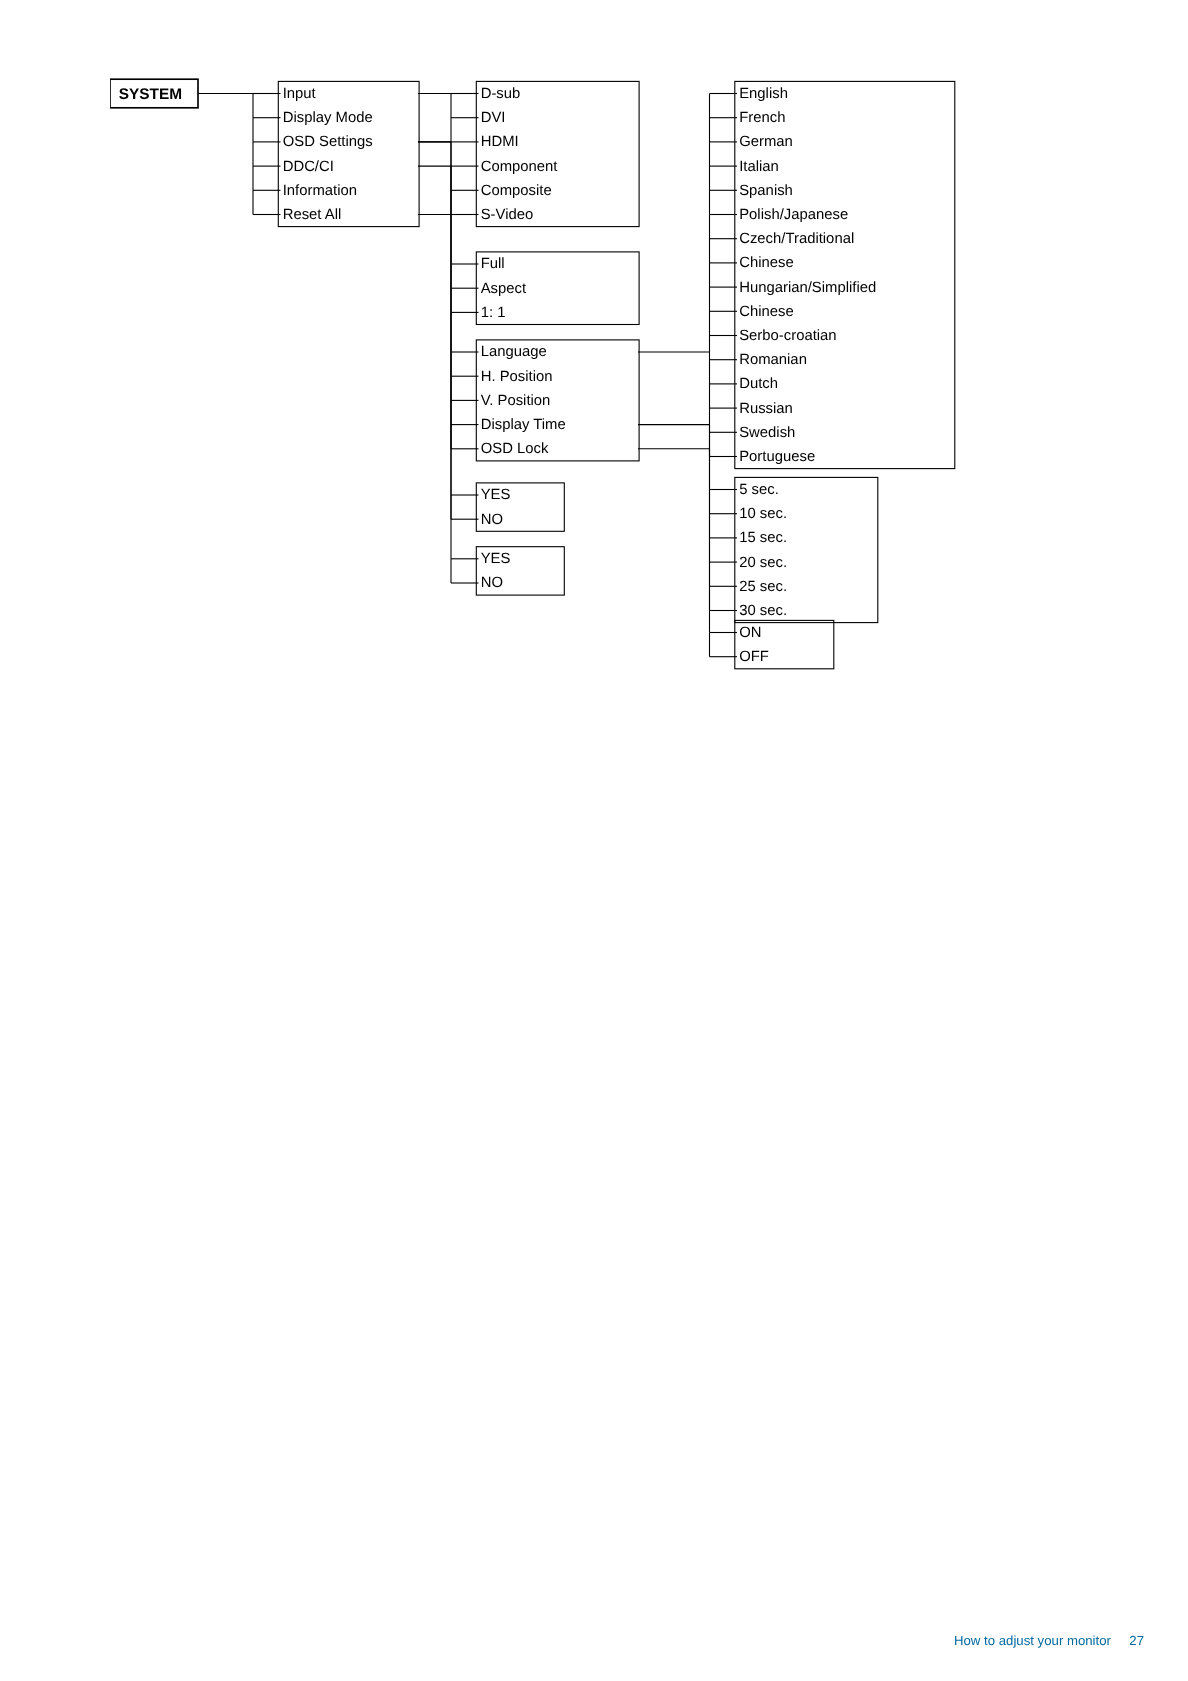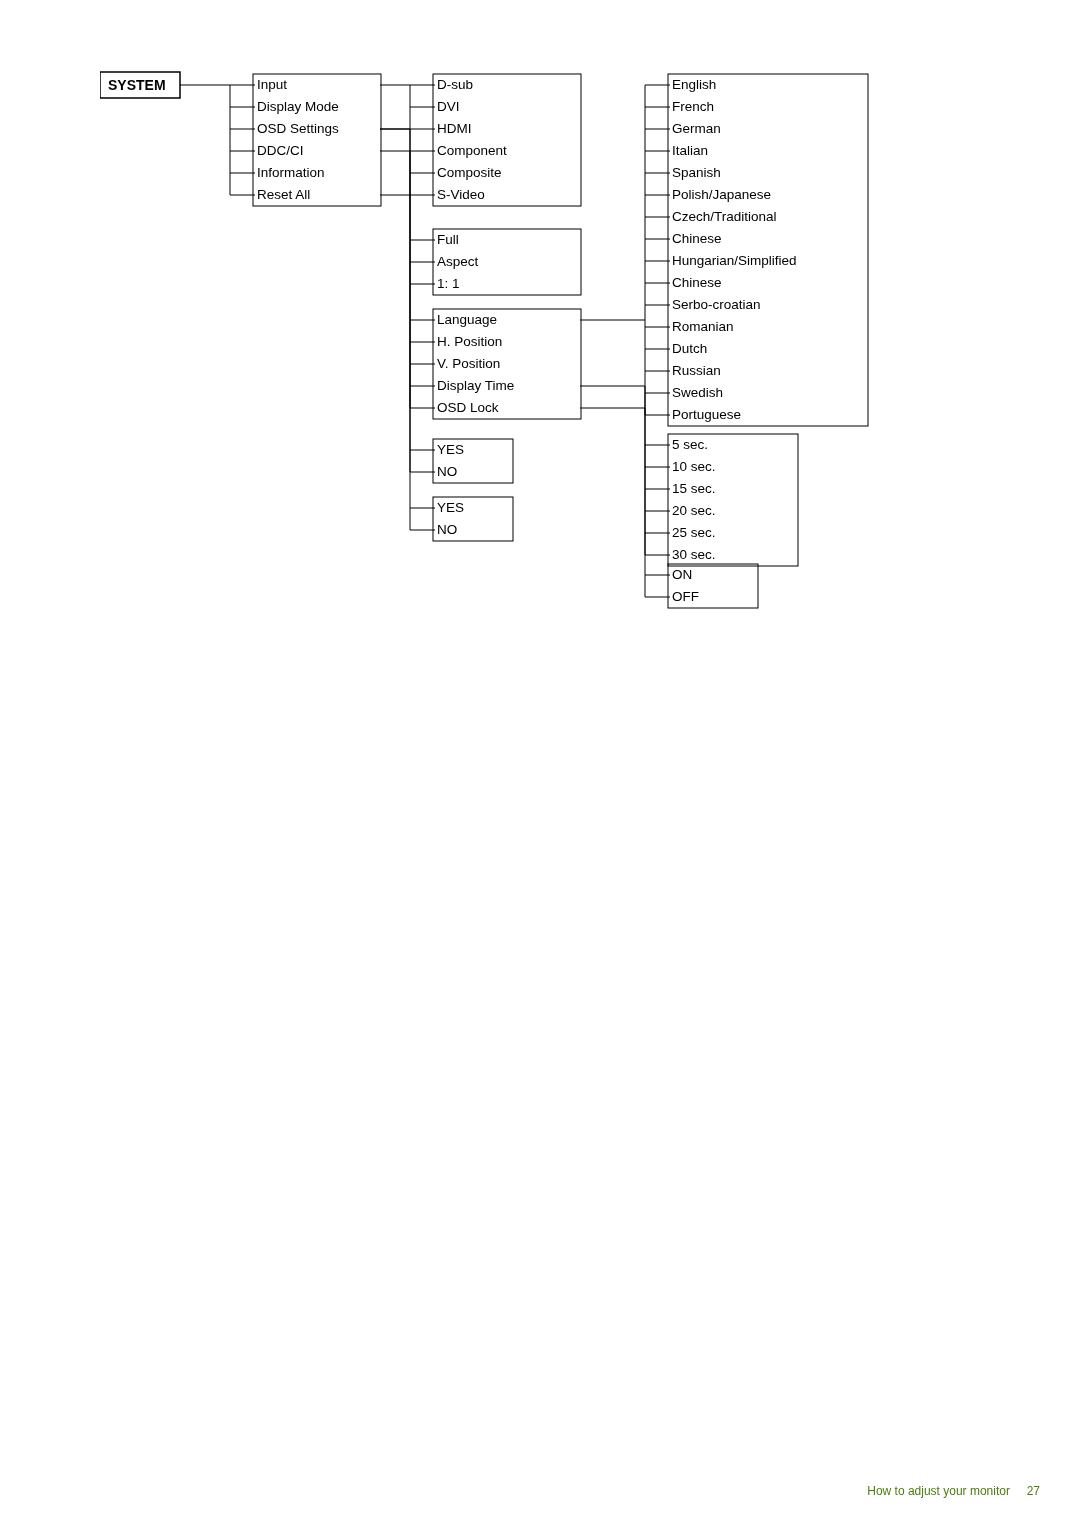--- a/index.html
+++ b/index.html
@@ -18,21 +18,21 @@
       min-height: 1528px;
       position: relative;
       padding: 60px 0 84px 0;
     }
 
     .footer-text {
       position: absolute;
       bottom: 30px;
       right: 40px;
       font-size: 12px;
-      color: #4d7c0f;
+      color: #0369a1;
     }
 
     
     .main-svg {
       position: absolute;
       top: 0;
       left: 0;
     }
 
     .diagram-wrapper {

